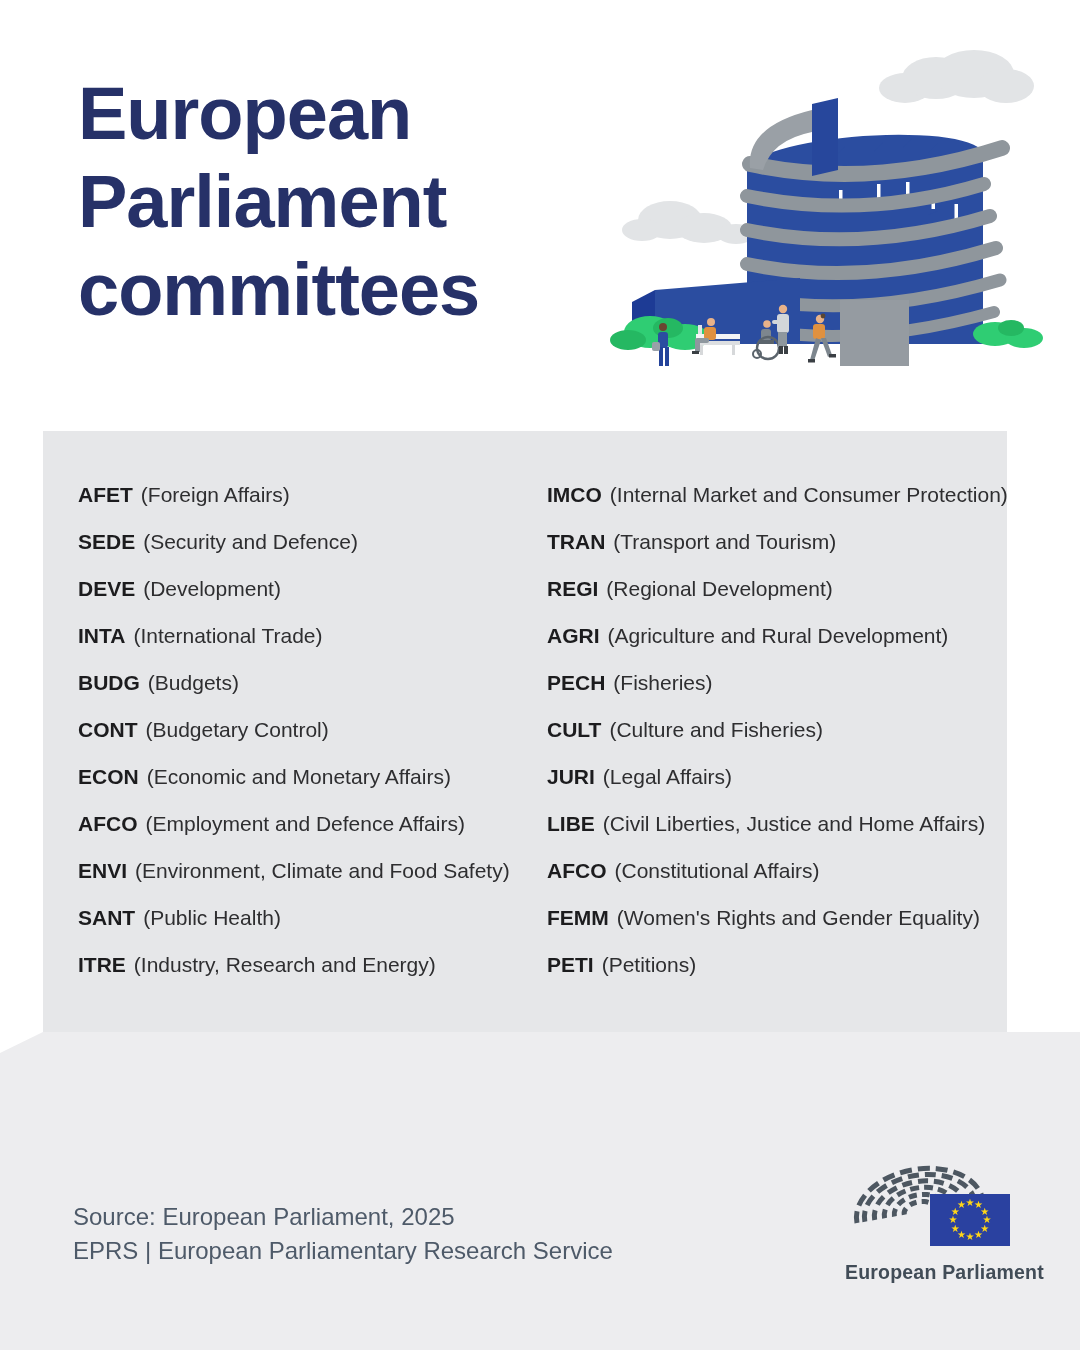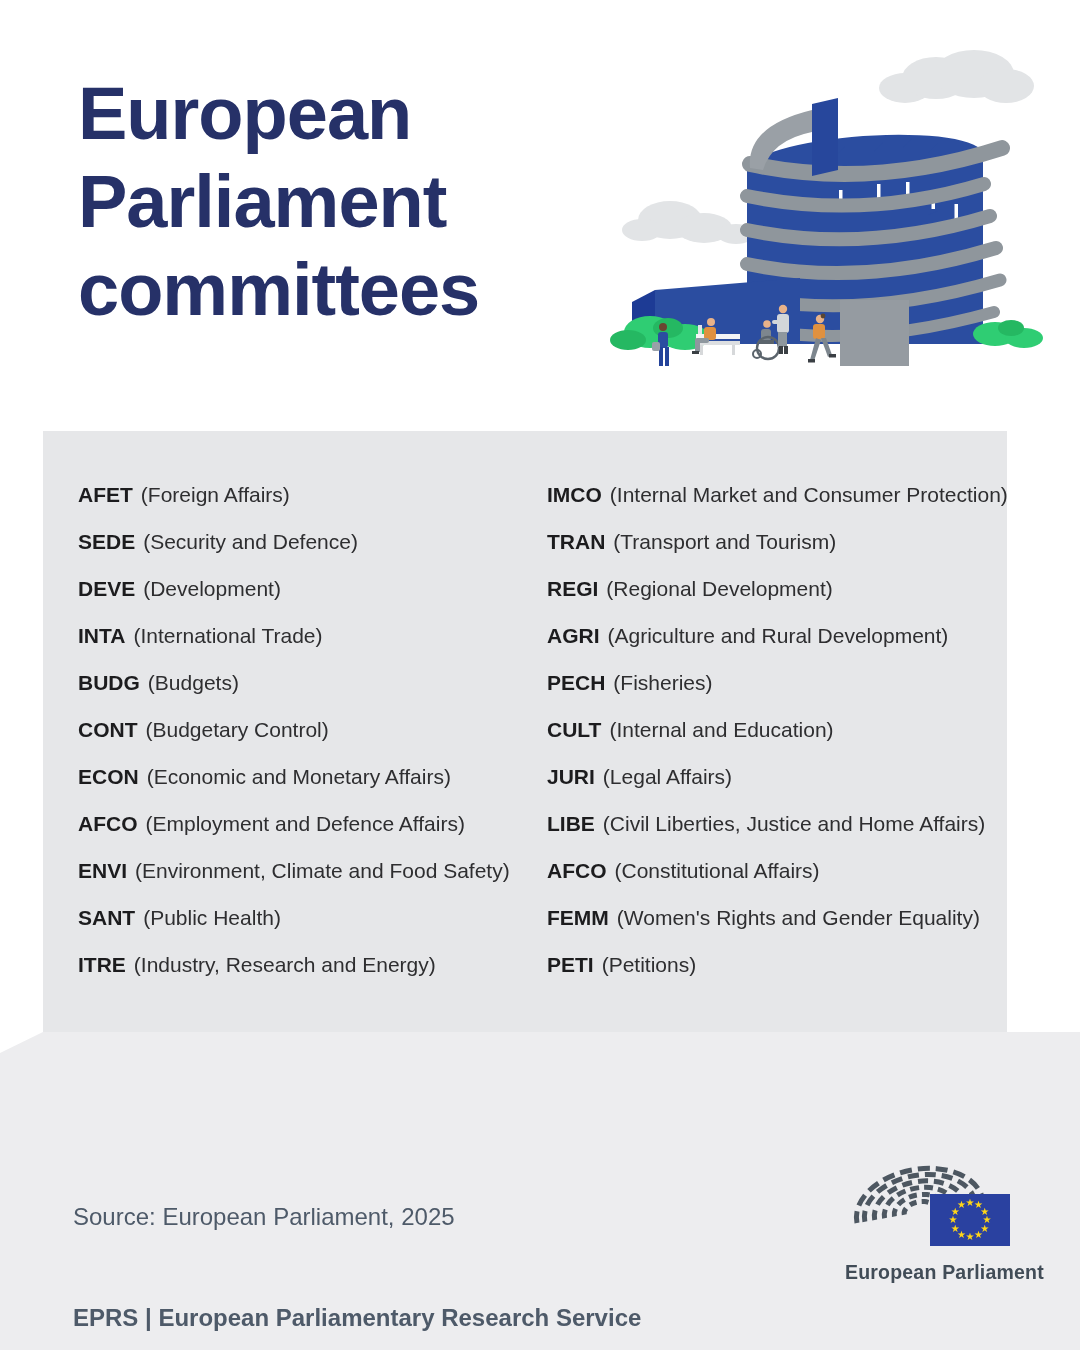--- a/index.html
+++ b/index.html
@@ -14,21 +14,21 @@
   .panel{position:absolute;left:43px;top:431px;width:964px;height:601px;background:#e6e7e9;}
   .col{position:absolute;top:52px;}
   .col-left{left:35px;}
   .col-right{left:504px;}
   .c-row{display:flex;align-items:baseline;height:47px;font-size:21px;color:#2e2e30;white-space:nowrap;}
   .c-row .code{font-weight:700;color:#1c1c1e;margin-right:8px;}
   
   .footerband{position:absolute;left:0;top:1032px;width:1080px;height:318px;background:#ededef;
               clip-path:polygon(0 21px,43px 0,1080px 0,1080px 318px,0 318px);}
   .source{position:absolute;left:73px;top:1203px;font-size:24px;color:#4e5a69;text-align:right;}
-  .service{position:absolute;left:73px;top:1304px;font-size:24px;color:#4e5a69;font-weight:bold;}
+  .service{position:absolute;left:73px;top:1237px;font-size:24px;color:#4e5a69;}
   .eplogo{position:absolute;left:840px;top:1154px;width:180px;height:110px;}
   .eplogo-label{position:absolute;left:845px;top:1261px;font-size:19.5px;font-weight:700;
                 color:#414c57;letter-spacing:0.2px;}
 </style>
 </head>
 <body>
 
 <div class="page">
 
   <h1 class="title" style="margin:0;">
@@ -219,21 +219,21 @@
       <div class="c-row">
           <span class="code">AGRI</span>
           <span class="cname">(Agriculture and Rural Development)</span>
         </div>
       <div class="c-row">
           <span class="code">PECH</span>
           <span class="cname">(Fisheries)</span>
         </div>
       <div class="c-row">
           <span class="code">CULT</span>
-          <span class="cname">(Internal and Education)</span>
+          <span class="cname">(Culture and Fisheries)</span>
         </div>
       <div class="c-row">
           <span class="code">JURI</span>
           <span class="cname">(Legal Affairs)</span>
         </div>
       <div class="c-row">
           <span class="code">LIBE</span>
           <span class="cname">(Civil Liberties, Justice and Home Affairs)</span>
         </div>
       <div class="c-row">

